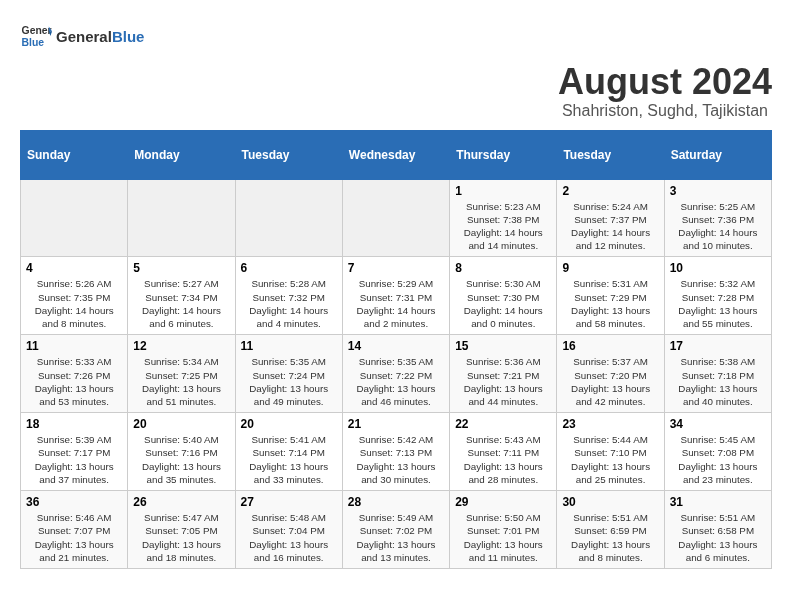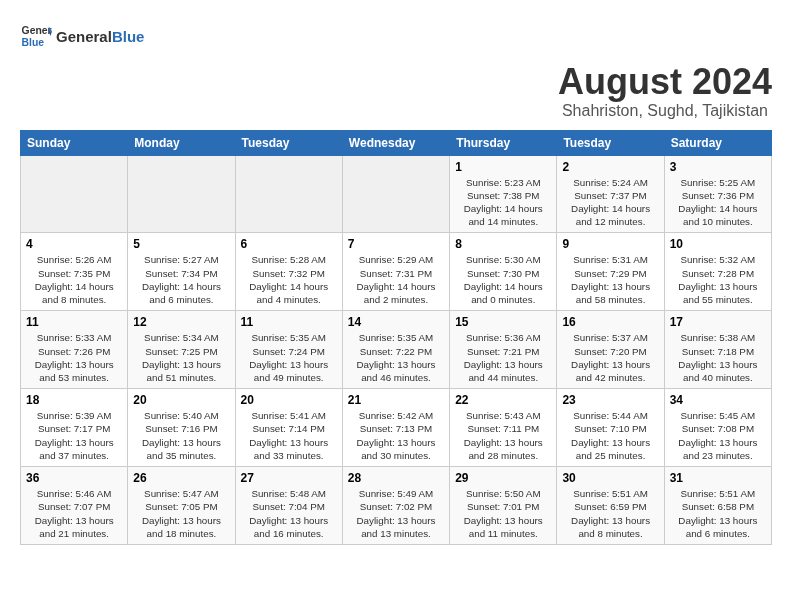--- a/index.html
+++ b/index.html
@@ -52,21 +52,21 @@
     }
     table {
       width: 100%;
       border-collapse: collapse;
       font-size: 10.5px;
     }
     thead tr th {
       background-color: #2a6db5;
       color: #fff;
       text-align: left;
-      padding: 5px 6px;
+      padding: 17px 6px;
       font-size: 12px;
       border: 1px solid #2a6db5;
     }
     tbody tr td {
       border: 1px solid #ccc;
       vertical-align: top;
       padding: 4px 5px;
       width: calc(100% / 7);
       min-height: 80px;
       background: #fff;

